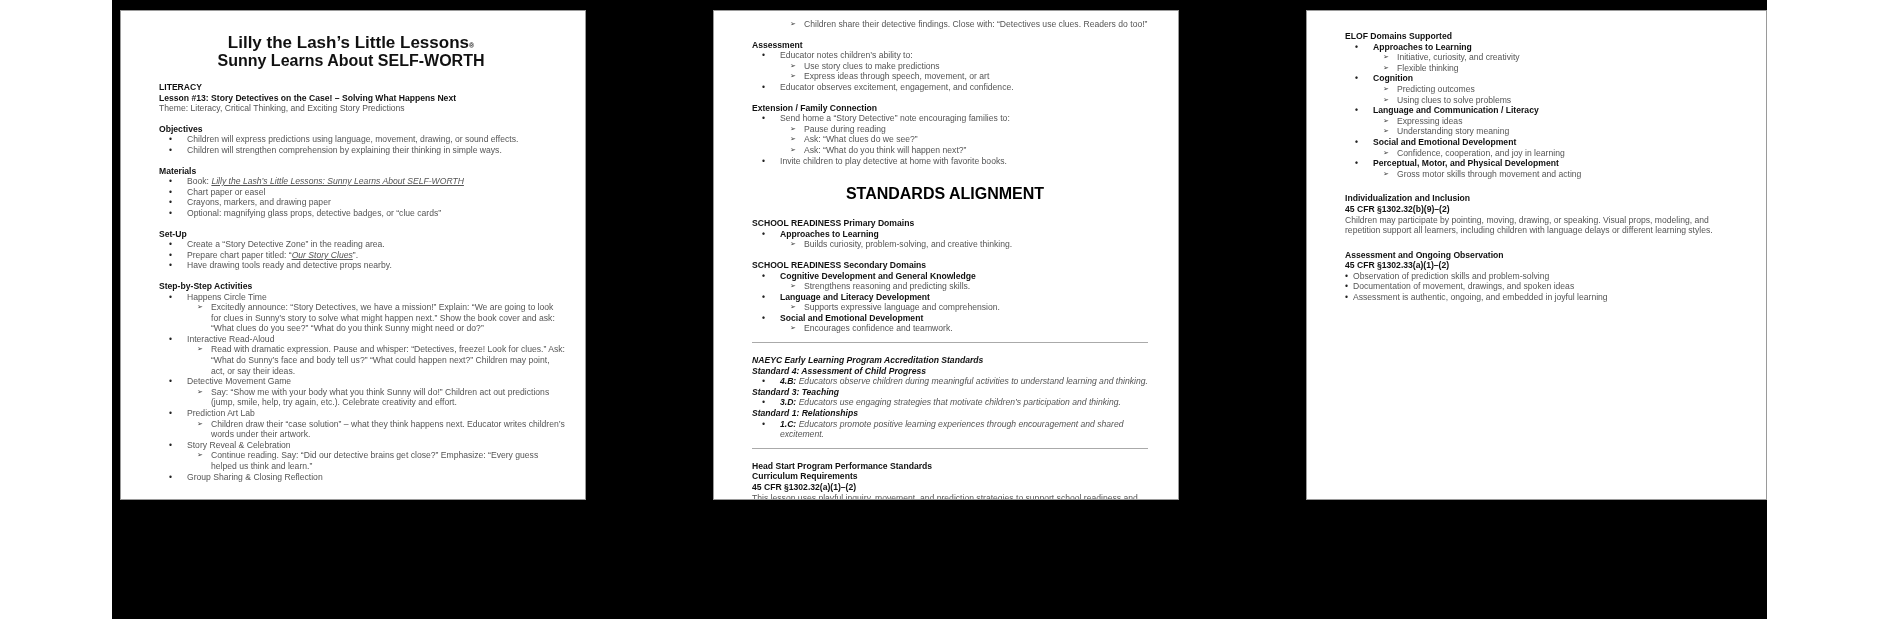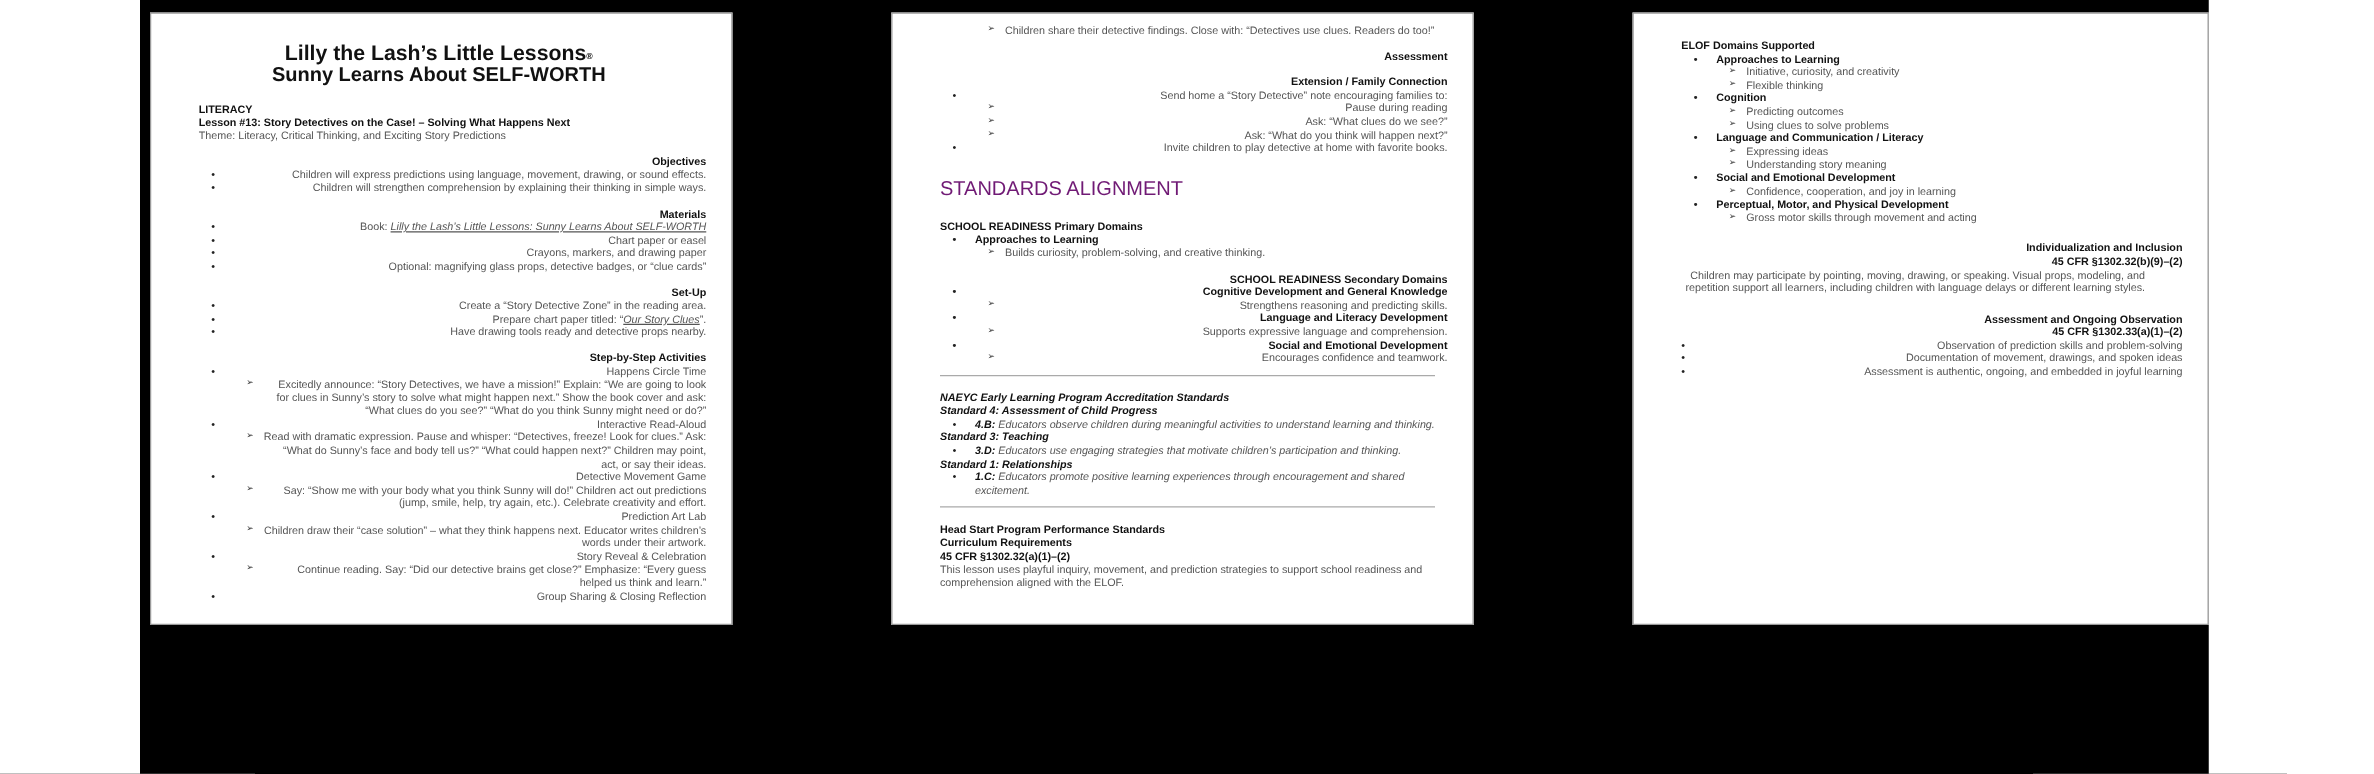--- a/index.html
+++ b/index.html
@@ -14,30 +14,30 @@
     color:#555; font-size:8.6px; line-height:10.6px;
   }
   #page1 { left:120px; width:466px; padding:14px 20px 0 38px; }
   #page2 { left:713px; width:466px; padding:8px 20px 0 38px; }
   #page3 { left:1306px; width:461px; padding:20px 20px 0 38px; }
   .title { text-align:center; color:#111; font-weight:bold; font-size:17px; line-height:20px; margin-top:8px; margin-right:22px; }
   .title sup { font-size:7px; vertical-align:top; position:relative; top:3px; }
   .subtitle { text-align:center; color:#111; font-weight:bold; font-size:16px; line-height:15px; margin-right:22px; margin-bottom:14px; }
   .h { color:#111; font-weight:bold; font-size:8.6px; line-height:10.6px; }
   .plain { color:#555; }
-  .sec { margin-top:10px;text-align:right; }
+  .sec { margin-top:10px; }
   ul { margin:0; padding:0; list-style:none; }
   li.b { position:relative; padding-left:28px; }
   li.b::before { content:"•"; position:absolute; left:10px; color:#222; }
   li.a { position:relative; padding-left:52px; }
   li.a::before { content:"➢"; position:absolute; left:38px; color:#333; font-size:7px; }
   li.dot { position:relative; padding-left:8px; }
   li.dot::before { content:"•"; position:absolute; left:0; color:#222; }
   .bold-dark { color:#111; font-weight:bold; }
-  .big-h { text-align:left; color:#701a75; font-weight:normal; font-size:16px; line-height:20px; margin:18px 0 14px 0; margin-right:20px; }
+  .big-h { text-align:center; color:#000000; font-weight:bold; font-size:16px; line-height:20px; margin:18px 0 14px 0; margin-right:20px; }
   .rule { border:0; border-top:1.5px solid #aaa; margin:8px 10px 8px 0; }
   em { font-style:italic;text-decoration:underline; }
 </style>
 </head>
 <body>
 
 <div class="strip"></div>
 
 <div class="page" id="page1">
   <div class="title"><span>Lilly the Lash’s Little Lessons</span><sup>®</sup></div>
@@ -92,20 +92,26 @@
   </div>
 </div>
 
 <div class="page" id="page2">
   <ul>
     <li class="a">Children share their detective findings. Close with: “Detectives use clues. Readers do too!”</li>
   </ul>
 
   <div class="sec">
     <div class="h">Assessment</div>
+    <ul>
+      <li class="b">Educator notes children’s ability to:</li>
+      <li class="a">Use story clues to make predictions</li>
+      <li class="a">Express ideas through speech, movement, or art</li>
+      <li class="b">Educator observes excitement, engagement, and confidence.</li>
+    </ul>
   </div>
 
   <div class="sec">
     <div class="h">Extension / Family Connection</div>
     <ul>
       <li class="b">Send home a “Story Detective” note encouraging families to:</li>
       <li class="a">Pause during reading</li>
       <li class="a">Ask: “What clues do we see?”</li>
       <li class="a">Ask: “What do you think will happen next?”</li>
       <li class="b">Invite children to play detective at home with favorite books.</li>

